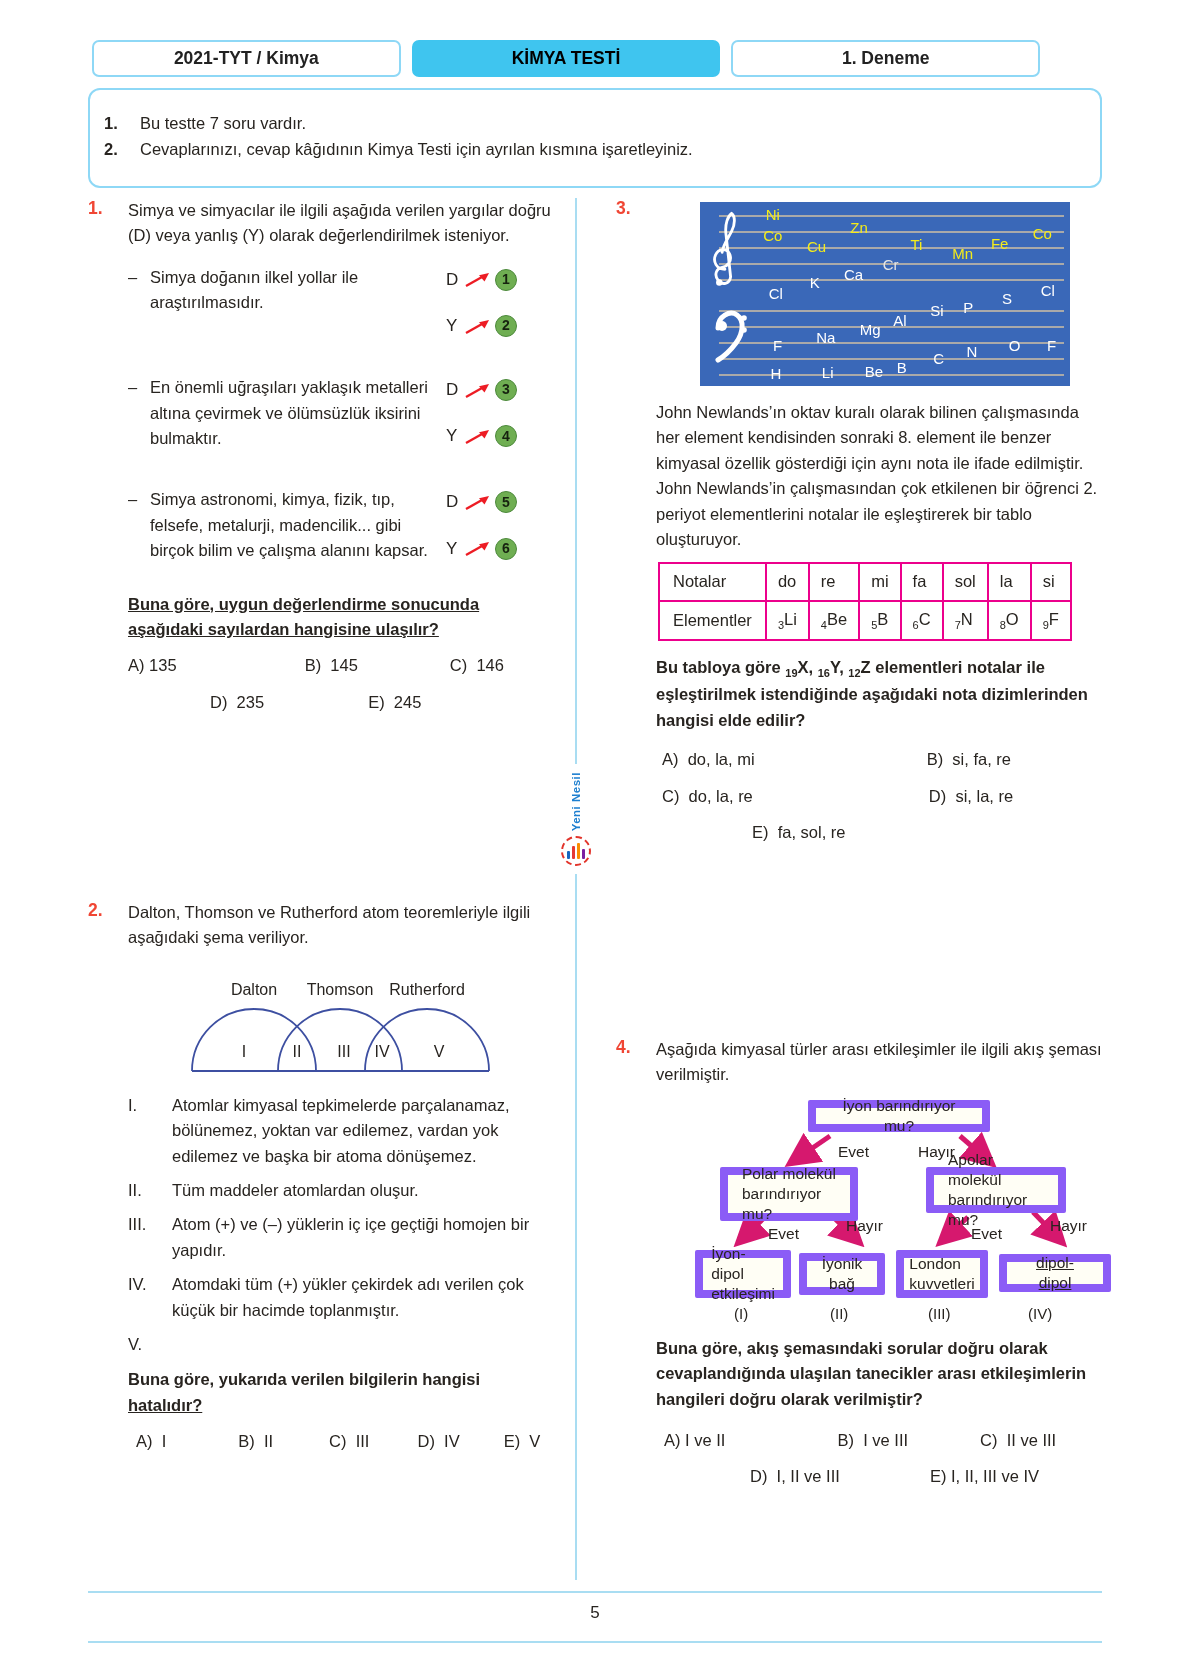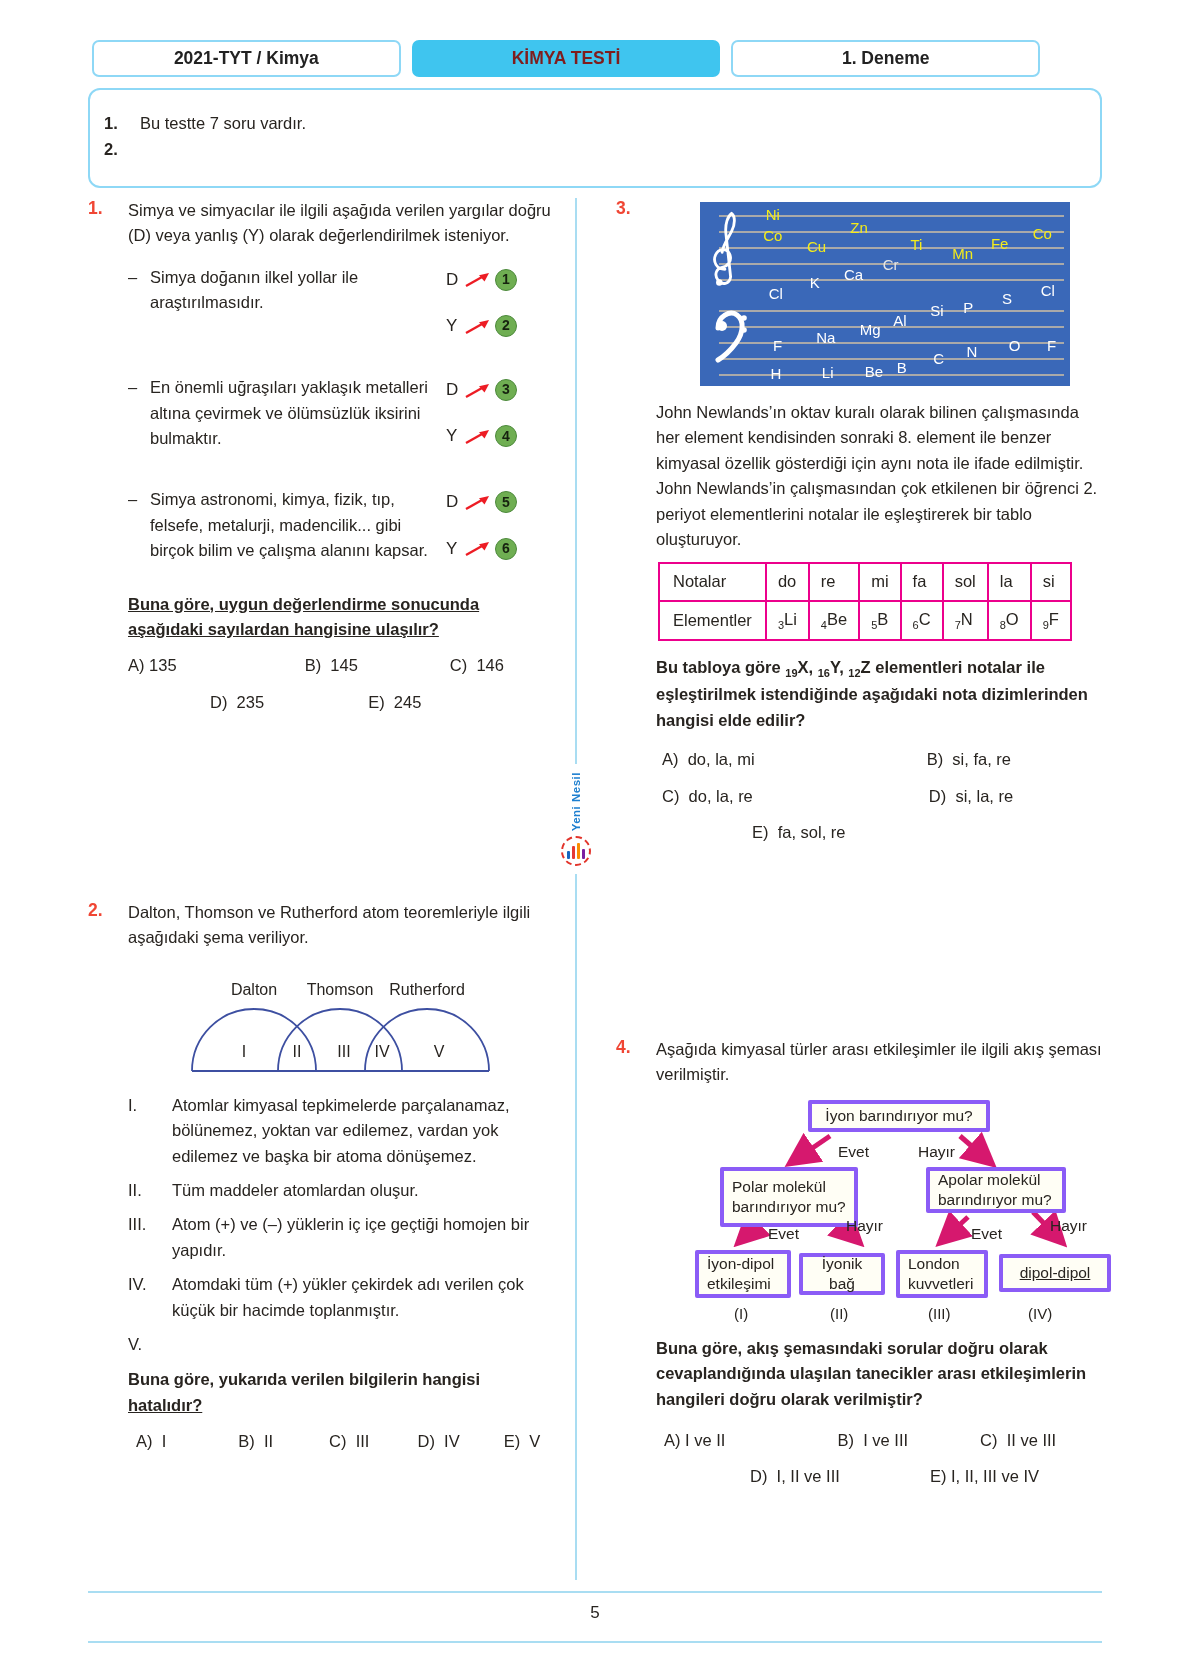--- a/index.html
+++ b/index.html
@@ -3,21 +3,21 @@
 <meta charset="utf-8">
 <style>
   * { box-sizing: border-box; }
   body { margin:0; background:#ffffff; font-family:"Liberation Sans", sans-serif; color:#282420; }
   .page { position:relative; width:1190px; height:1672px; background:#fff; overflow:hidden; }
 
   
   .header { position:absolute; left:92px; top:40px; width:948px; display:flex; gap:11px; }
   .hbox { flex:1; height:37px; border:2px solid #8ed8f6; border-radius:7px; background:#fff;
           display:flex; align-items:center; justify-content:center; font-weight:bold; font-size:17.5px; color:#222; }
-  .hbox.center { background:#3fc5ef; border-color:#3fc5ef; color:#7f1d1d; }
+  .hbox.center { background:#3fc5ef; border-color:#3fc5ef; color:#000000; }
 
   
   .instructions { position:absolute; left:88px; top:88px; width:1014px; height:100px;
                   border:2px solid #8ed8f6; border-radius:12px; padding:24px 0 0 14px; }
   .instr-row { display:flex; margin-bottom:7px; font-size:16.5px; }
   .instr-num { width:36px; font-weight:bold; }
 
   
   .cols { position:absolute; left:88px; top:198px; width:1014px; height:1382px; display:flex; }
   .col-left { width:470px; }
@@ -69,22 +69,22 @@
   .clef { position:absolute; }
 
   
   table.notes { border-collapse:collapse; margin:10px 0 14px 2px; }
   table.notes td { border:2.5px solid #ec008c; padding:5px 11px; font-size:16.5px; }
   table.notes td.lbl { padding:5px 13px; }
   table.notes sub { font-size:11px; }
 
   
   .flow { position:relative; width:436px; height:222px; margin:10px 0 16px 4px; font-size:15.5px; }
-  .fbox { position:absolute; border:4px solid #8b5cf6; background:#fffef5; border-radius:2px;
-          display:flex; align-items:center; justify-content:center; text-align:left; line-height:1.28; padding:3px 8px; }
+  .fbox { position:absolute; border:8px solid #8b5cf6; background:#fffef5; border-radius:2px;
+          display:flex; align-items:center; justify-content:center; text-align:left; line-height:1.28; padding:3px 14px; }
   .fbox.center-text { text-align:center; }
   .flow-label { position:absolute; font-size:15.5px; }
   .flow-tag { position:absolute; font-size:15px; }
   .flow-arrows { position:absolute; inset:0; }
 
   
   .footer-line { position:absolute; left:88px; width:1014px; height:2px; background:#a9ddf2; }
   .page-num { position:absolute; left:0; width:1190px; text-align:center; top:1603px; font-size:17px; }
 </style>
 </head>
@@ -98,20 +98,21 @@
     <div class="hbox">1. Deneme</div>
   </div>
 
   <div class="instructions">
     <div class="instr-row">
       <span class="instr-num">1.</span>
       <span>Bu testte 7 soru vardır.</span>
     </div>
     <div class="instr-row">
       <span class="instr-num">2.</span>
+      <span>Cevaplarınızı, cevap kâğıdının Kimya Testi için ayrılan kısmına işaretleyiniz.</span>
     </div>
   </div>
 
   <div class="cols">
 
     <div class="col-left">
 
       <div class="q" id="q1">
         <div class="qnum">1.</div>
         <div class="qbody">
@@ -391,21 +392,21 @@
               <line x1="308" y1="119" x2="282" y2="143" stroke="#d6186e" stroke-width="5" marker-end="url(#ah)"></line>
               <line x1="373" y1="114" x2="401" y2="143" stroke="#d6186e" stroke-width="5" marker-end="url(#ah)"></line>
             </svg>
 
             <div class="fbox center-text" style="left:148px;top:2px;width:182px;height:32px;">
                 <span>İyon barındırıyor mu?</span>
               </div>
             <span class="flow-label" style="left:178px;top:42px;">Evet</span>
             <span class="flow-label" style="left:258px;top:42px;">Hayır</span>
 
-            <div class="fbox" style="left:60px;top:69px;width:138px;height:60px;">
+            <div class="fbox" style="left:60px;top:69px;width:138px;height:54px;">
                 <span>Polar molekül barındırıyor mu?</span>
               </div>
             <div class="fbox" style="left:266px;top:69px;width:140px;height:46px;">
                 <span>Apolar molekül barındırıyor mu?</span>
               </div>
 
             <span class="flow-label" style="left:108px;top:124px;">Evet</span>
             <span class="flow-label" style="left:186px;top:116px;">Hayır</span>
             <span class="flow-label" style="left:311px;top:124px;">Evet</span>
             <span class="flow-label" style="left:390px;top:116px;">Hayır</span>

